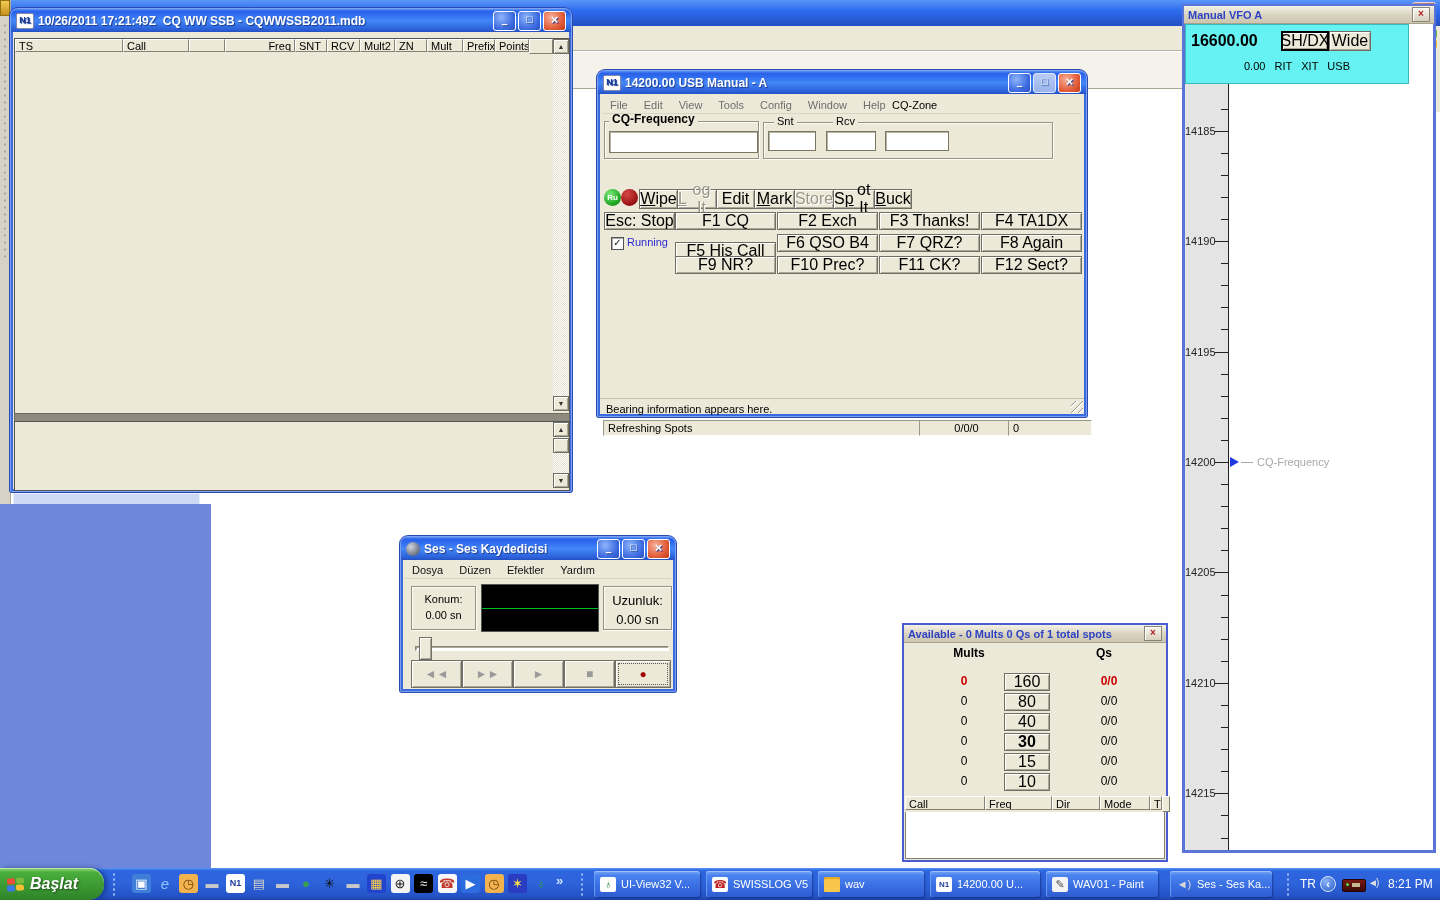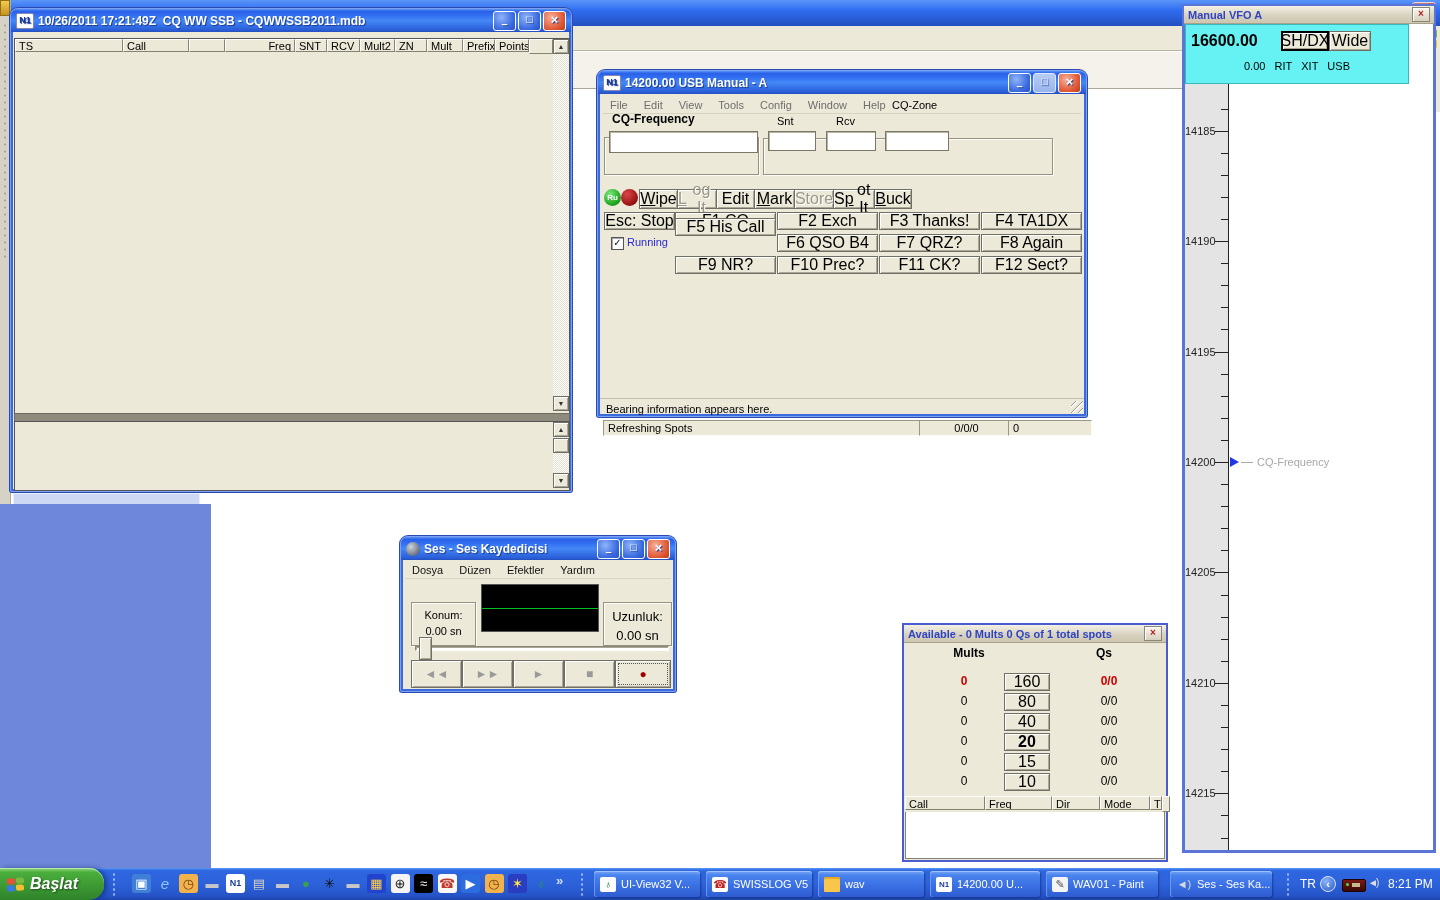--- a/index.html
+++ b/index.html
@@ -32,21 +32,21 @@
         border:1px solid #8a8677;box-shadow:inset 1px 1px 0 #fff;color:#b02020;
         font-weight:bold;font-size:10px;line-height:11px;text-align:center;}
 
   
   .btn{background:#ece9d8;border:1px solid #716f64;
        box-shadow:inset 1px 1px 0 #ffffff, inset -1px -1px 0 #aca899;
        font-size:16px;text-align:center;color:#000;display:flex;align-items:center;justify-content:center;}
   .btn.dis{color:#9a9788;text-shadow:1px 1px 0 #fff;}
   .inp{background:#fff;border:1px solid #7a7865;box-shadow:inset 1px 1px 0 #b8b4a4;
        font:11px "Liberation Sans",sans-serif;padding:0 2px;outline:none;}
-  .grp{border:1px solid #96927f;box-shadow:inset 1px 1px 0 #fdfcf6, 1px 1px 0 #fdfcf6;margin-top:16px;}
+  .grp{border:1px solid #96927f;box-shadow:inset 1px 1px 0 #fdfcf6, 1px 1px 0 #fdfcf6;}
   .glabel{position:absolute;background:#ece9d8;padding:0 3px;line-height:11px;}
   .panel3d{border:1px solid;border-color:#9a9788 #fdfcf6 #fdfcf6 #9a9788;background:#ece9d8;
        display:flex;align-items:center;padding:0 4px;}
   .hcell{border-top:1px solid #fff;border-left:1px solid #fff;border-right:1px solid #848270;
        border-bottom:1px solid #848270;background:#ece9d8;padding:0 3px;line-height:13px;height:13px;
        overflow:hidden;white-space:nowrap;}
   .sb{position:absolute;width:16px;background:#f4f2e8;
       background-image:repeating-conic-gradient(#fff 0 25%,#e4e0d0 0 50%);background-size:2px 2px;}
   .sbb{position:absolute;left:0;width:16px;height:15px;background:#ece9d8;border:1px solid #716f64;
       box-shadow:inset 1px 1px 0 #fff, inset -1px -1px 0 #aca899;font-size:7px;color:#333;
@@ -205,21 +205,21 @@
         </div>
 
       <div class="abs btn" id="esc-btn" style="left:4px;top:118px;width:69px;height:16px;">Esc: Stop</div>
       <span class="abs chk" style="left:11px;top:143px;">✓</span>
       <span class="abs" style="left:27px;top:142px;color:#2a2ad0;font-size:11px;">Running</span>
       <div id="fkeys">
           <div class="btn" style="position: absolute; left: 75px; top: 118px; width: 99px; height: 16px;">F1 CQ</div>
           <div class="btn" style="position: absolute; left: 177px; top: 118px; width: 99px; height: 16px;">F2 Exch</div>
           <div class="btn" style="position: absolute; left: 279px; top: 118px; width: 99px; height: 16px;">F3 Thanks!</div>
           <div class="btn" style="position: absolute; left: 381px; top: 118px; width: 99px; height: 16px;">F4 TA1DX</div>
-          <div class="btn" style="position: absolute; left: 75px; top: 124px; width: 99px; height: 16px;">F5 His Call</div>
+          <div class="btn" style="position: absolute; left: 75px; top: 148px; width: 99px; height: 16px;">F5 His Call</div>
           <div class="btn" style="position: absolute; left: 177px; top: 140px; width: 99px; height: 16px;">F6 QSO B4</div>
           <div class="btn" style="position: absolute; left: 279px; top: 140px; width: 99px; height: 16px;">F7 QRZ?</div>
           <div class="btn" style="position: absolute; left: 381px; top: 140px; width: 99px; height: 16px;">F8 Again</div>
           <div class="btn" style="position: absolute; left: 75px; top: 162px; width: 99px; height: 16px;">F9 NR?</div>
           <div class="btn" style="position: absolute; left: 177px; top: 162px; width: 99px; height: 16px;">F10 Prec?</div>
           <div class="btn" style="position: absolute; left: 279px; top: 162px; width: 99px; height: 16px;">F11 CK?</div>
           <div class="btn" style="position: absolute; left: 381px; top: 162px; width: 99px; height: 16px; text-align: center;">F12 Sect?</div>
         </div>
 
       <div class="abs" style="left:0;top:304px;right:0;height:1px;background:#c4c0ae;"></div>
@@ -295,21 +295,21 @@
         <span style="position: absolute; left: 35px; top: 49px; width: 50px; text-align: center; color: rgb(204, 0, 0); font-weight: bold; font-size: 12px;">0</span>
         <div class="btn" style="position: absolute; left: 100px; top: 48px; width: 44px; height: 16px; font-weight: normal;">160</div>
         <span style="position: absolute; left: 170px; top: 49px; width: 70px; text-align: center; color: rgb(204, 0, 0); font-weight: bold; font-size: 12px;">0/0</span>
         <span style="position: absolute; left: 35px; top: 69px; width: 50px; text-align: center; color: rgb(0, 0, 0); font-weight: normal; font-size: 12px;">0</span>
         <div class="btn" style="position: absolute; left: 100px; top: 68px; width: 44px; height: 16px; font-weight: normal;">80</div>
         <span style="position: absolute; left: 170px; top: 69px; width: 70px; text-align: center; color: rgb(0, 0, 0); font-weight: normal; font-size: 12px;">0/0</span>
         <span style="position: absolute; left: 35px; top: 89px; width: 50px; text-align: center; color: rgb(0, 0, 0); font-weight: normal; font-size: 12px;">0</span>
         <div class="btn" style="position: absolute; left: 100px; top: 88px; width: 44px; height: 16px; font-weight: normal;">40</div>
         <span style="position: absolute; left: 170px; top: 89px; width: 70px; text-align: center; color: rgb(0, 0, 0); font-weight: normal; font-size: 12px;">0/0</span>
         <span style="position: absolute; left: 35px; top: 109px; width: 50px; text-align: center; color: rgb(0, 0, 0); font-weight: normal; font-size: 12px;">0</span>
-        <div class="btn" style="position: absolute; left: 100px; top: 108px; width: 44px; height: 16px; font-weight: bold;">20</div>
+        <div class="btn" style="position: absolute; left: 100px; top: 108px; width: 44px; height: 16px; font-weight: bold;">30</div>
         <span style="position: absolute; left: 170px; top: 109px; width: 70px; text-align: center; color: rgb(0, 0, 0); font-weight: normal; font-size: 12px;">0/0</span>
         <span style="position: absolute; left: 35px; top: 129px; width: 50px; text-align: center; color: rgb(0, 0, 0); font-weight: normal; font-size: 12px;">0</span>
         <div class="btn" style="position: absolute; left: 100px; top: 128px; width: 44px; height: 16px; font-weight: normal;">15</div>
         <span style="position: absolute; left: 170px; top: 129px; width: 70px; text-align: center; color: rgb(0, 0, 0); font-weight: normal; font-size: 12px;">0/0</span>
         <span style="position: absolute; left: 35px; top: 149px; width: 50px; text-align: center; color: rgb(0, 0, 0); font-weight: normal; font-size: 12px;">0</span>
         <div class="btn" style="position: absolute; left: 100px; top: 148px; width: 44px; height: 16px; font-weight: normal;">10</div>
         <span style="position: absolute; left: 170px; top: 149px; width: 70px; text-align: center; color: rgb(0, 0, 0); font-weight: normal; font-size: 12px;">0/0</span>
       </div>
 
     <div id="spot-header" class="abs" style="left:1px;top:171px;width:258px;height:16px;display:flex;">

